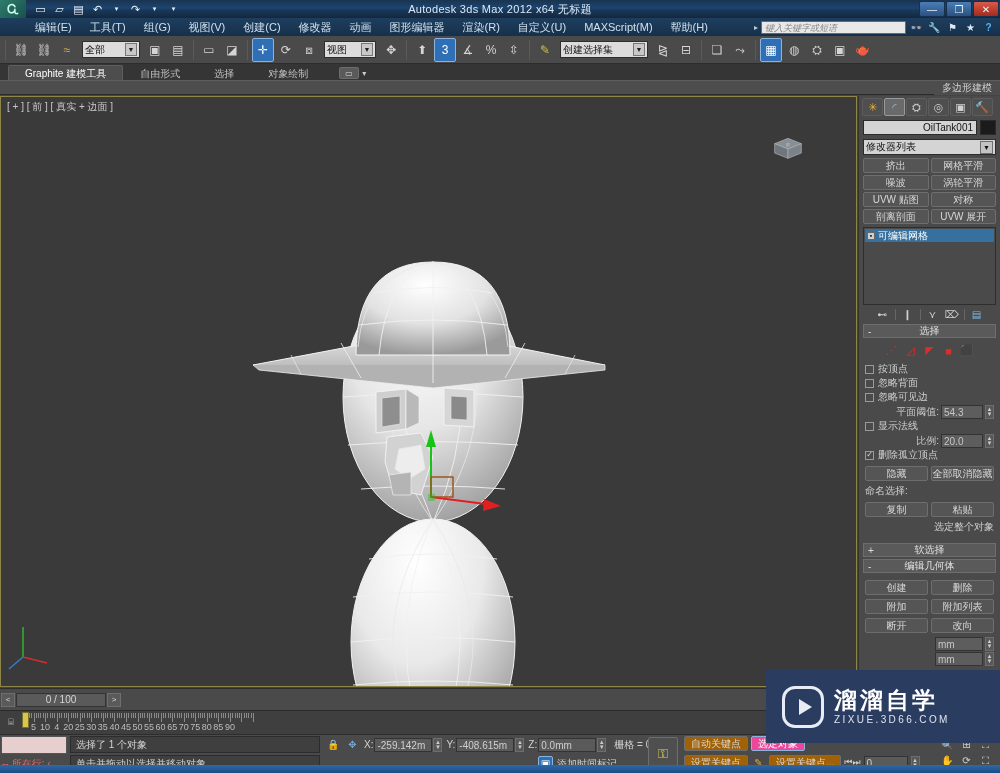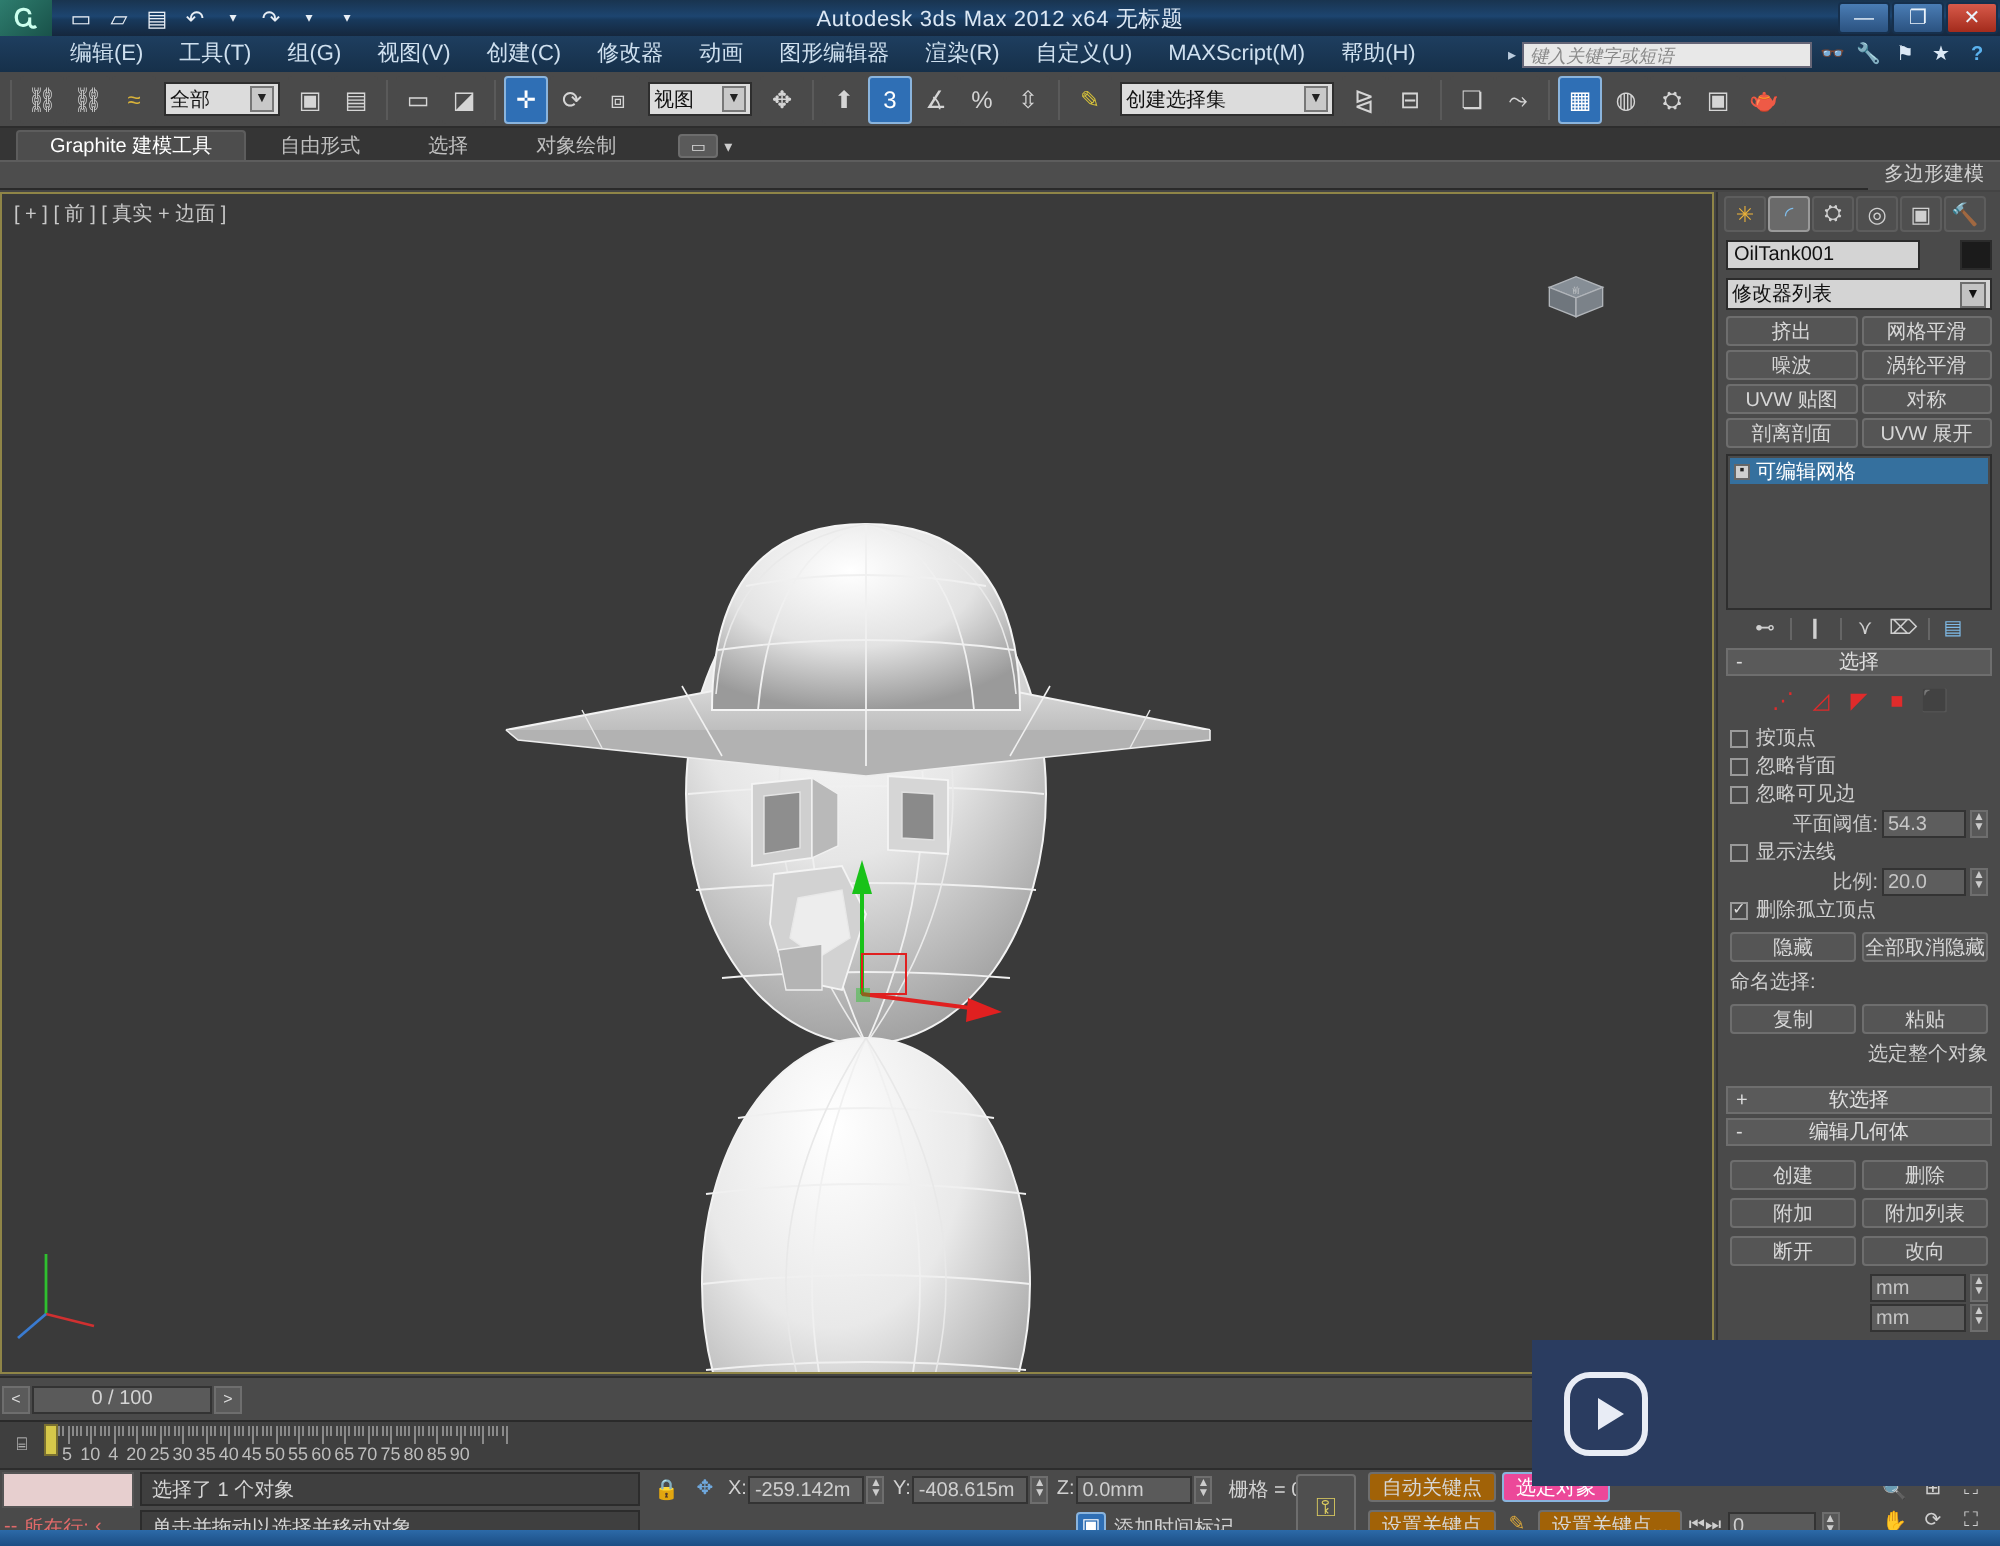--- a/index.html
+++ b/index.html
@@ -113,21 +113,21 @@
     position:absolute;left:858px;top:96px;width:142px;height:591px;
     background:#4a4a4a;border-left:1px solid #333;overflow:hidden;
   }
   .cp-tabs{ height:22px;display:flex;align-items:center;gap:1px;padding:2px 3px;background:#4a4a4a;}
   .cp-tab{
     width:21px;height:18px;border:1px solid #5d5d5d;border-radius:2px;
     background:#4f4f4f;display:flex;align-items:center;justify-content:center;
     color:#d0d0d0;font-size:11px;
   }
   .cp-tab.active{ background:#6a6a6a;border-color:#9a9a9a; }
-  .namerow{ display:flex;align-items:center;padding:2px 4px;gap:20px;}
+  .namerow{ display:flex;align-items:center;padding:2px 4px;gap:3px;text-align:right;}
   .nameinput{
     flex:1;height:15px;background:#d4d4d4;border:1px solid #2b2b2b;color:#111;
     font-size:10px;padding:0 3px;line-height:14px;
   }
   .colorchip{ width:16px;height:15px;background:#1b1b1b;border:1px solid #2b2b2b;}
   .modlist{
     margin:2px 4px;height:16px;background:#d4d4d4;border:1px solid #2b2b2b;
     display:flex;align-items:center;padding:0 2px;color:#111;font-size:10px;
   }
   .modlist .v{flex:1;}
@@ -318,21 +318,21 @@
     </div>
     <div class="tb">✥</div>
     <div class="tb-sep"></div>
     <div class="tb">⬆</div>
     <div class="tb on">3</div>
     <div class="tb">∡</div>
     <div class="tb">%</div>
     <div class="tb">⇳</div>
     <div class="tb-sep"></div>
     <div class="tb" style="color:#d7c23a">✎</div>
-    <div class="combo" style="width:107px;margin:0 3px">
+    <div class="combo" style="width:88px;margin:0 3px">
       <span class="v">创建选择集</span>
       <span class="arw">▼</span>
     </div>
     <div class="tb">⧎</div>
     <div class="tb">⊟</div>
     <div class="tb-sep"></div>
     <div class="tb">❏</div>
     <div class="tb">⤳</div>
     <div class="tb-sep"></div>
     <div class="tb on">▦</div>
@@ -797,15 +797,19 @@
       <span class="navic">⛶</span>
     </div>
   </div>
 
   <div class="taskbar"></div>
 
   <div class="watermark">
     <div class="wm-play">
         <i></i>
       </div>
+    <div>
+      <div class="wm-t1">溜溜自学</div>
+      <div class="wm-t2">ZIXUE.3D66.COM</div>
+    </div>
   </div>
 
 </div>
 
 </body></html>

